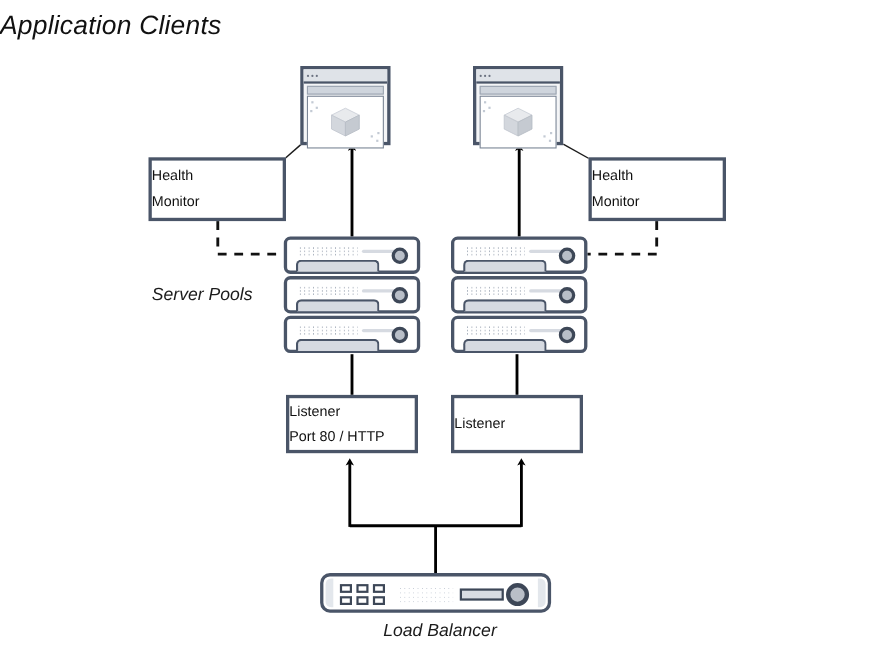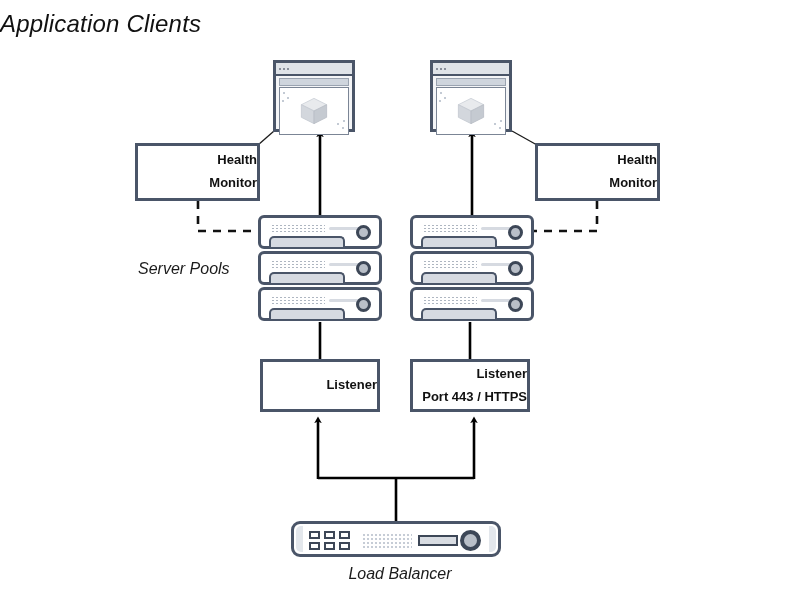--- a/index.html
+++ b/index.html
@@ -54,24 +54,24 @@
   }
 
   
   .box {
     position: absolute;
     box-sizing: border-box;
     background: #ffffff;
     border: 3px solid #4a5568;
     display: flex;
     flex-direction: column;
-    align-items: flex-end;
+    align-items: flex-start;
     justify-content: center;
     color: #111111;
-    font-weight: bold;
+    font-weight: normal;
     font-size: 13px;
     line-height: 1.75;
   }
   .box .line2 { font-size: 13px; }
 
   #box-health-monitor-left  { left: 135px; top: 143px; width: 125px; height: 58px; }
   #box-health-monitor-right { left: 535px; top: 143px; width: 125px; height: 58px; }
   #box-listener-http   { left: 260px; top: 359px; width: 120px; height: 53px; }
   #box-listener-https  { left: 410px; top: 359px; width: 120px; height: 53px; }
 
@@ -361,25 +361,25 @@
     <div class="server-unit">
       <span class="server-vents"></span>
       <span class="server-bar"></span>
       <span class="server-dial"></span>
       <span class="server-drawer"></span>
     </div>
   </div>
 
   <div class="box" id="box-listener-http">
     <span>Listener</span>
+    <span class="line2">Port 80 / HTTP</span>
   </div>
 
   <div class="box" id="box-listener-https">
     <span>Listener</span>
-    <span class="line2">Port 443 / HTTPS</span>
   </div>
 
   <div id="load-balancer-device">
     <span class="lb-sidebar left"></span>
     <span class="lb-sidebar right"></span>
     <span class="lb-portgrid">
       <span class="lb-port"></span>
       <span class="lb-port"></span>
       <span class="lb-port"></span>
       <span class="lb-port"></span>

